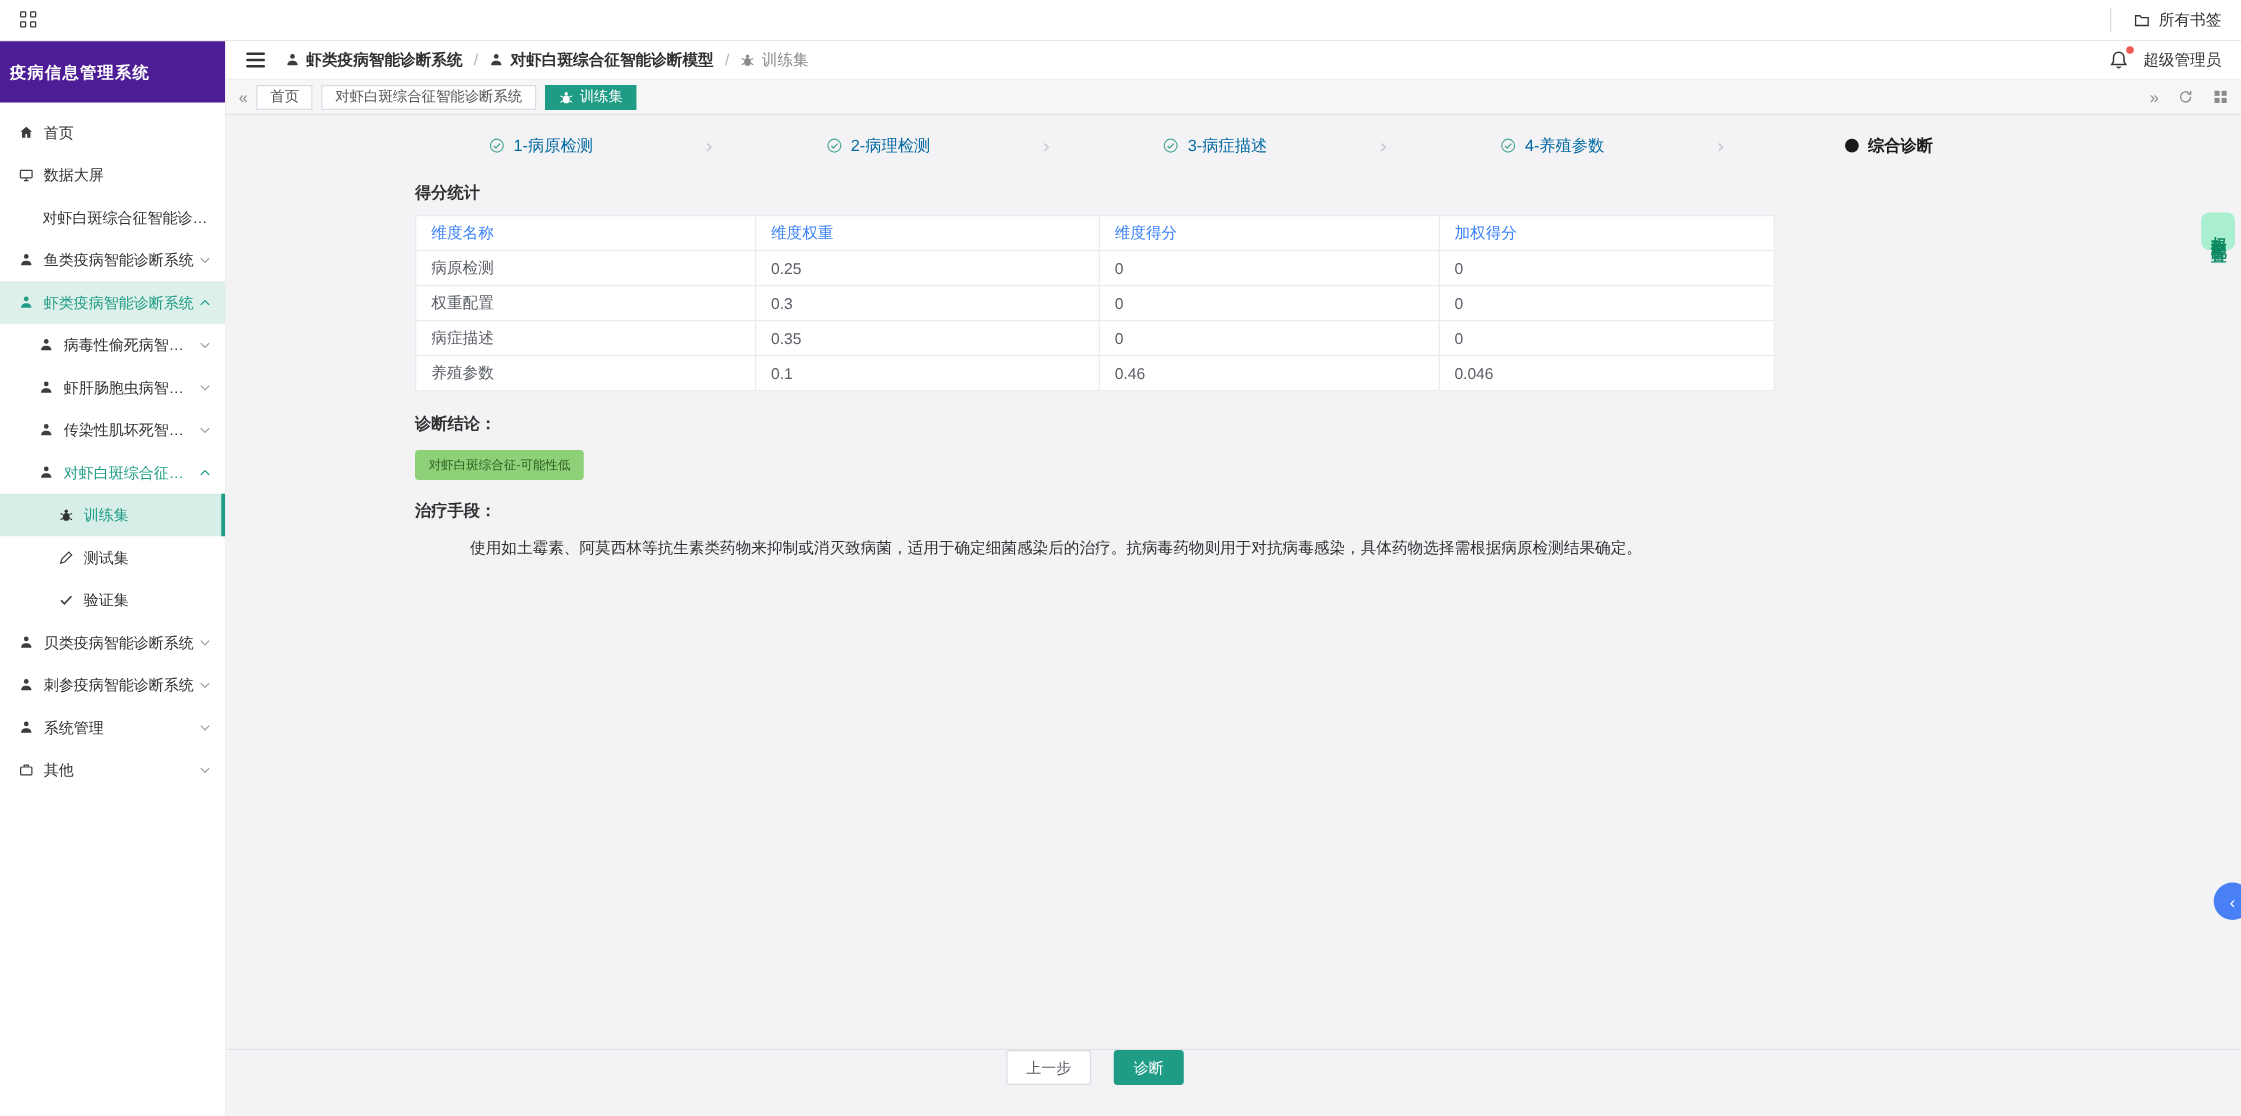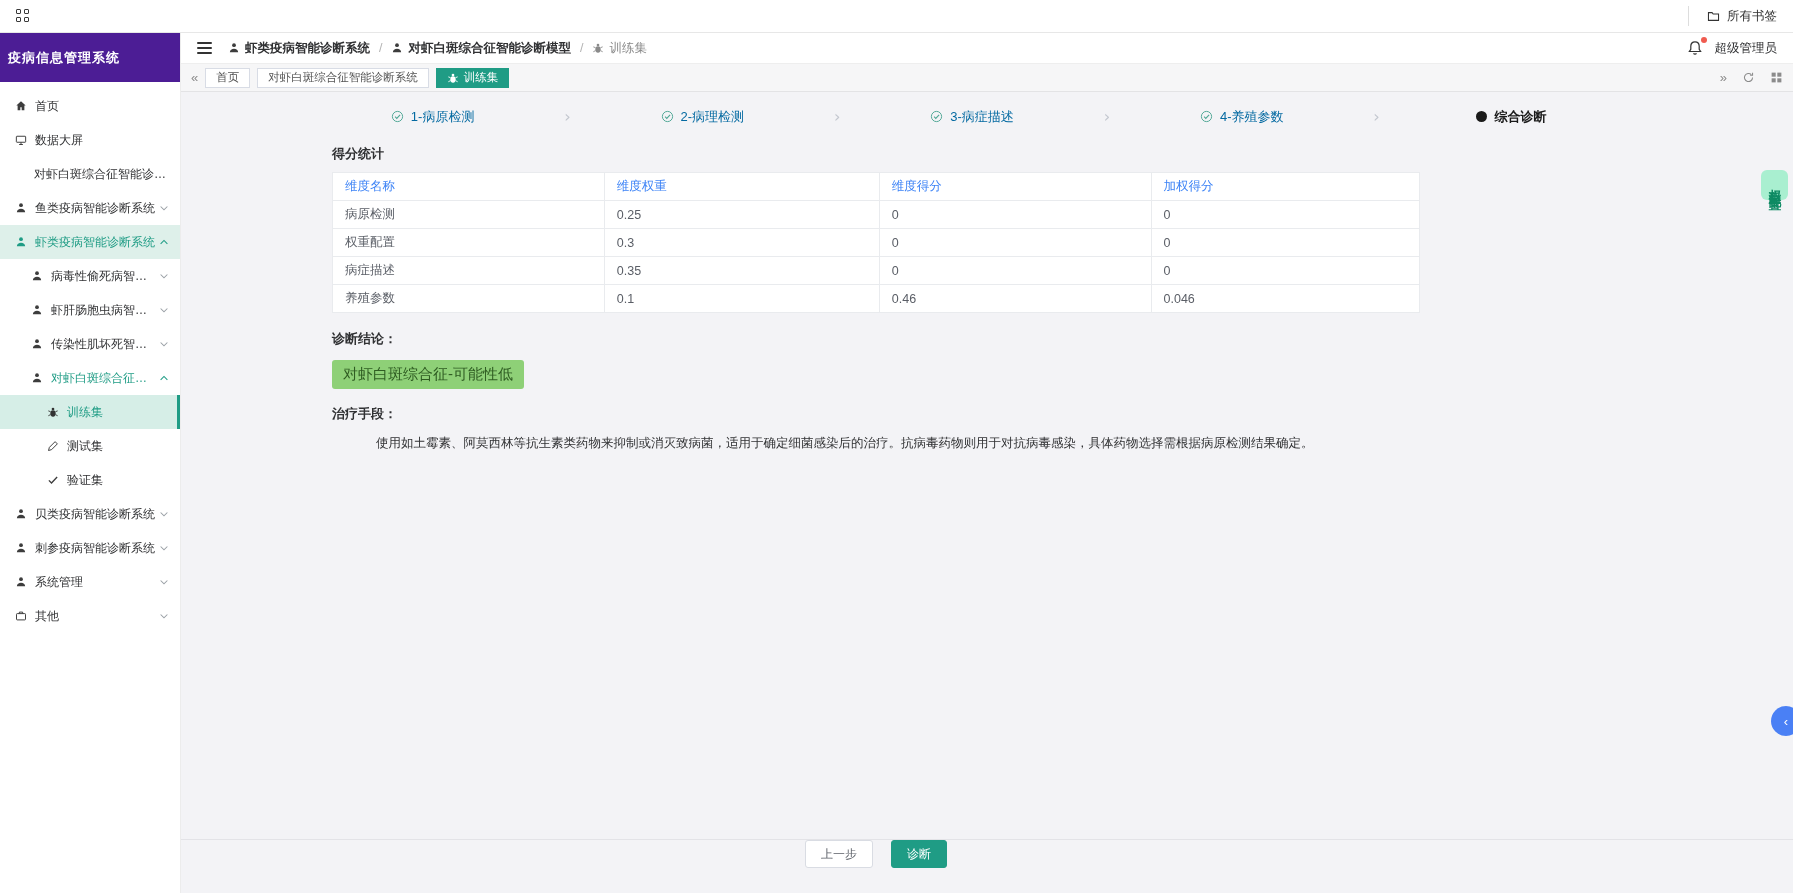--- a/index.html
+++ b/index.html
@@ -85,21 +85,21 @@
   .section { margin-left:151px; width:1088px; }
   .score-title { font-weight:bold; margin-top:19px; font-size:13px; color:#303133; }
   table.score { width:100%; border-collapse:collapse; margin-top:9px; background:#fff;
     font-size:12.5px; color:#5a5e66; border:1px solid #d9dbe0; }
   table.score th, table.score td { border:1px solid #e9ebee; text-align:left;
     font-weight:normal; padding:5px 12px; height:25px; }
   table.score th { color:#3b82f6; }
 
   .concl-label { font-weight:bold; margin-top:17px; }
   .badge { display:inline-block; margin-top:12px; background:#8ed077; color:#2f5c22;
-    padding:5px 11px; border-radius:3px; font-size:15px; }
+    padding:5px 11px; border-radius:3px; font-size:10px; }
   .treat-label { font-weight:bold; margin-top:16px; }
   .treat-text { margin-top:11px; font-size:12.5px; color:#303133; line-height:1.5;margin-left:44px; }
 
   .footer-line { position:absolute; left:0; right:0; bottom:53px; border-top:1px solid #e3e3e7; }
   .footer-btns { position:absolute; bottom:25px; left:151px; width:1088px;
     display:flex; justify-content:center; gap:18px; }
   .btn { font-size:12px; border-radius:3px; padding:6px 15px; cursor:pointer;
     font-family:inherit; line-height:1.2; }
   .btn-prev { background:#fff; border:1px solid #d9dce3; color:#5a5e66; }
   .btn-diag { background:#1f9c85; border:1px solid #1f9c85; color:#fff; }

